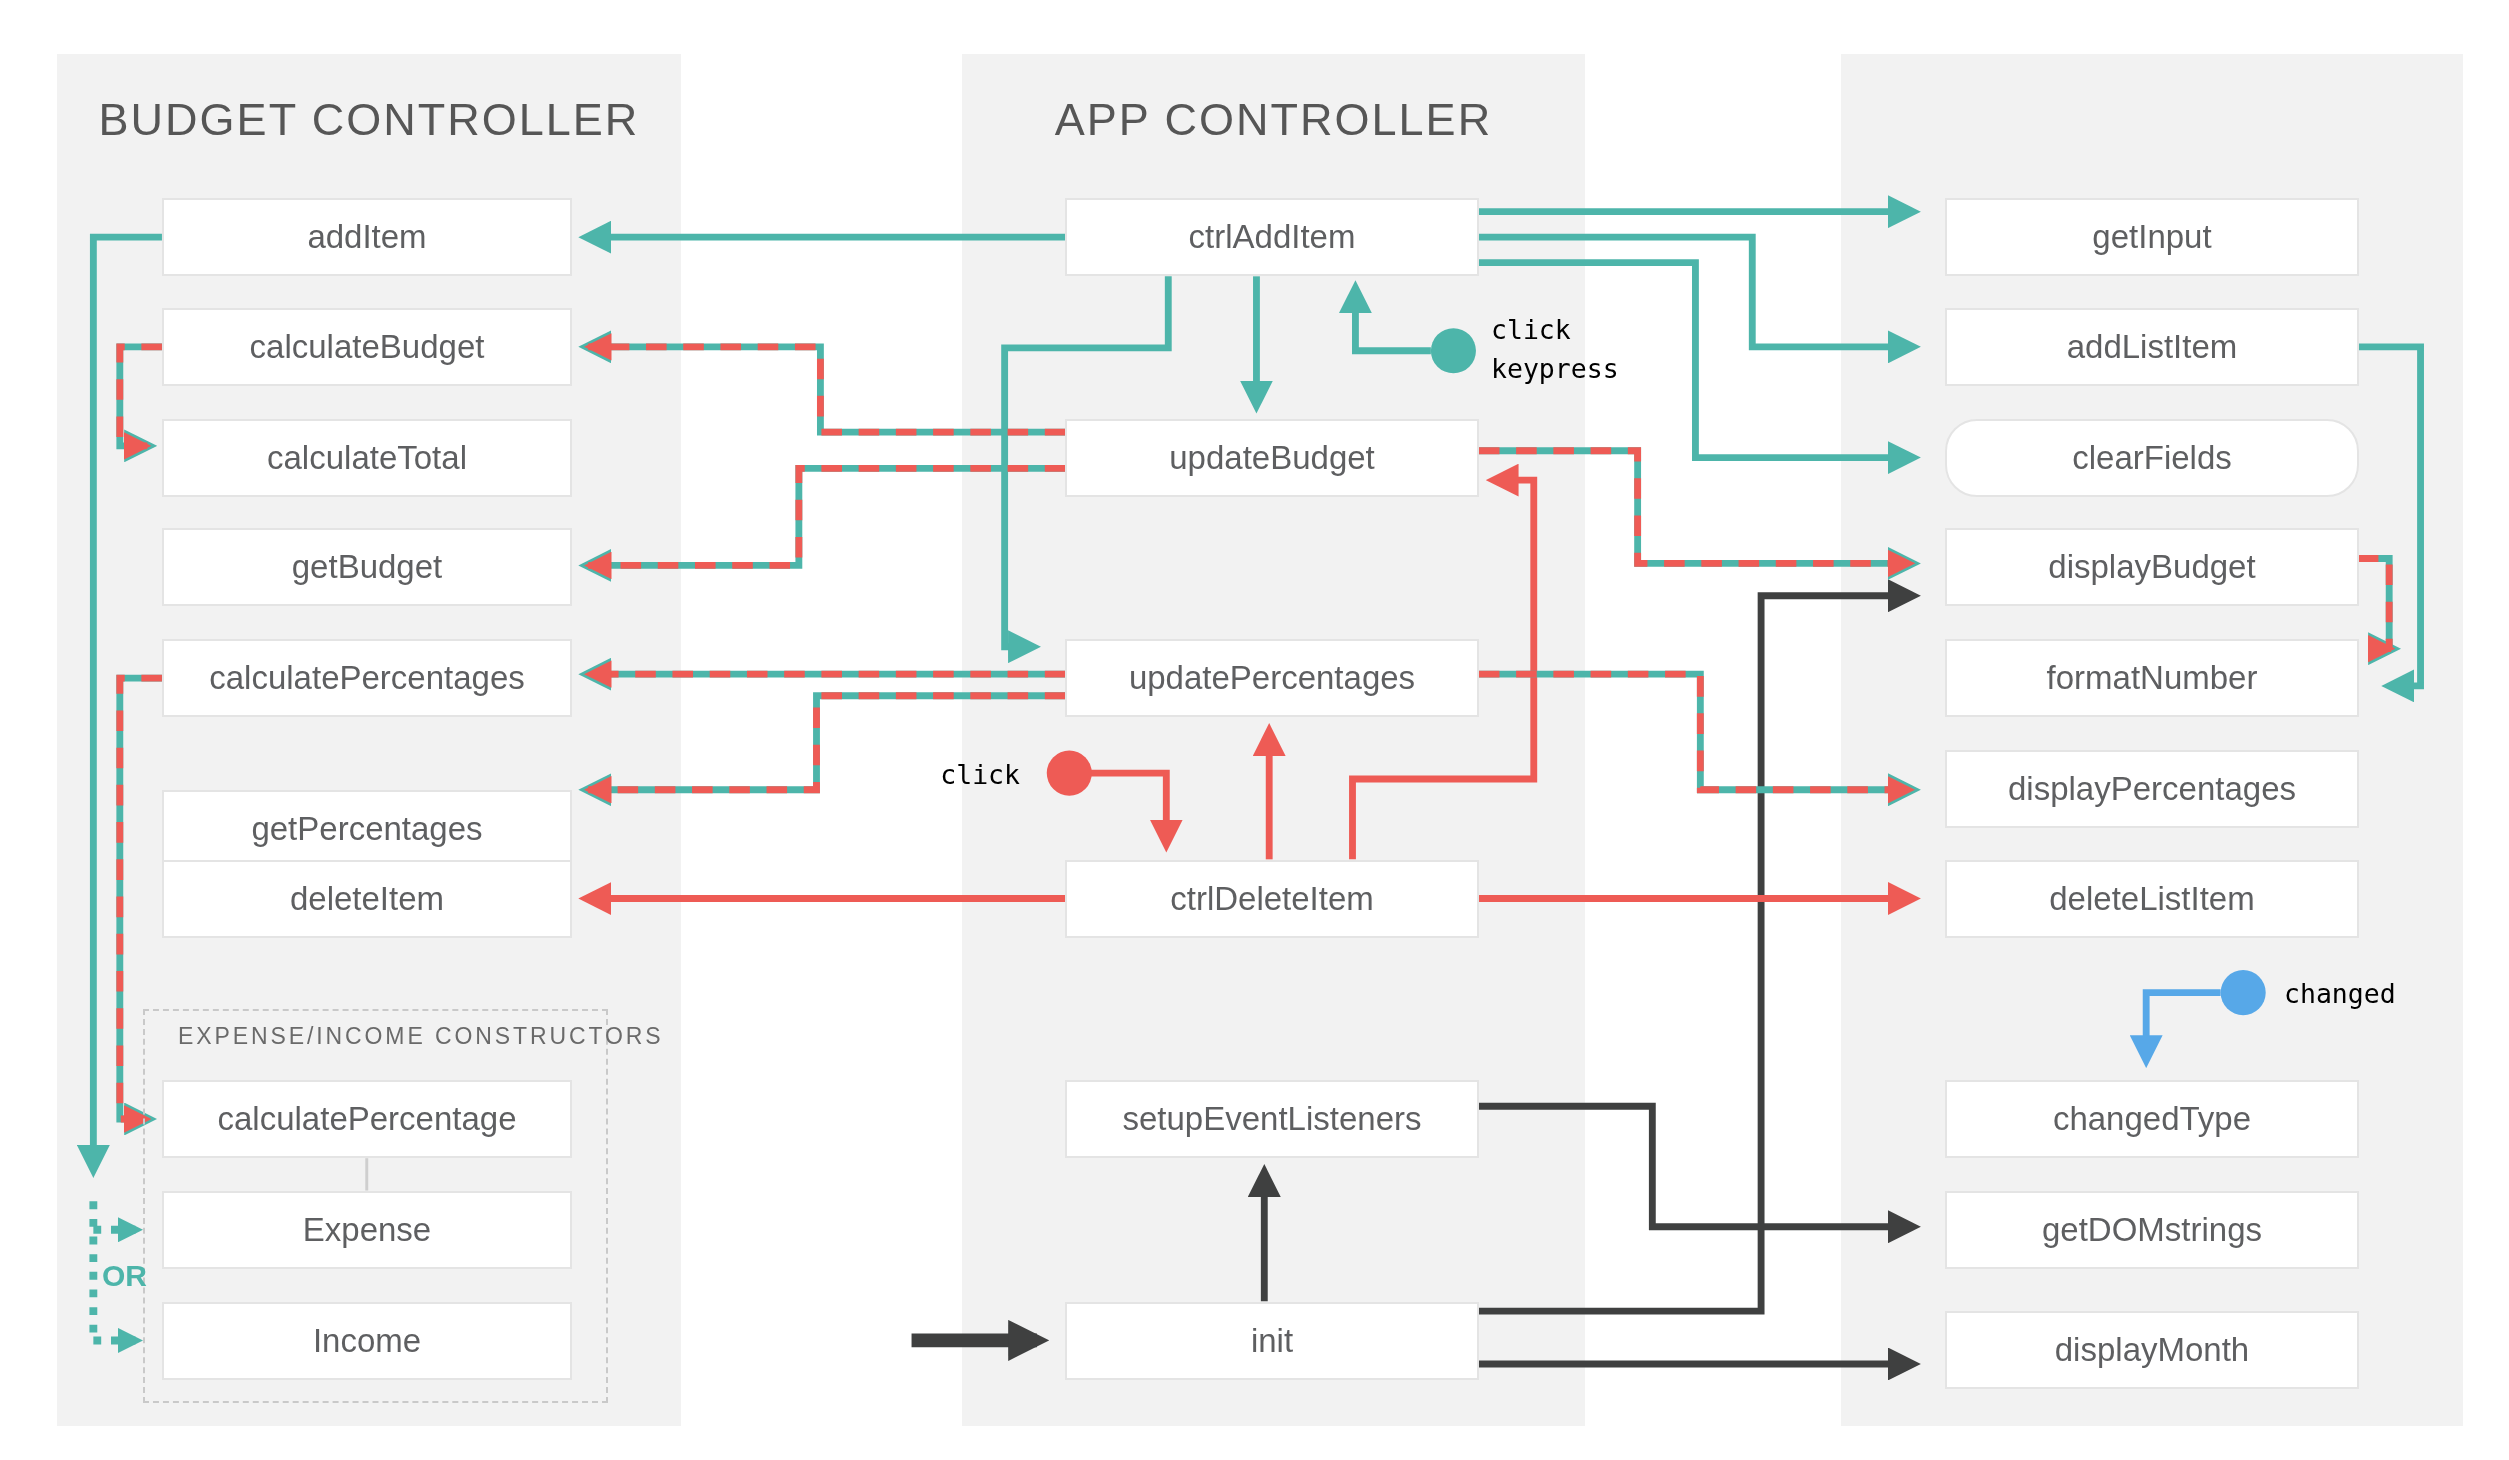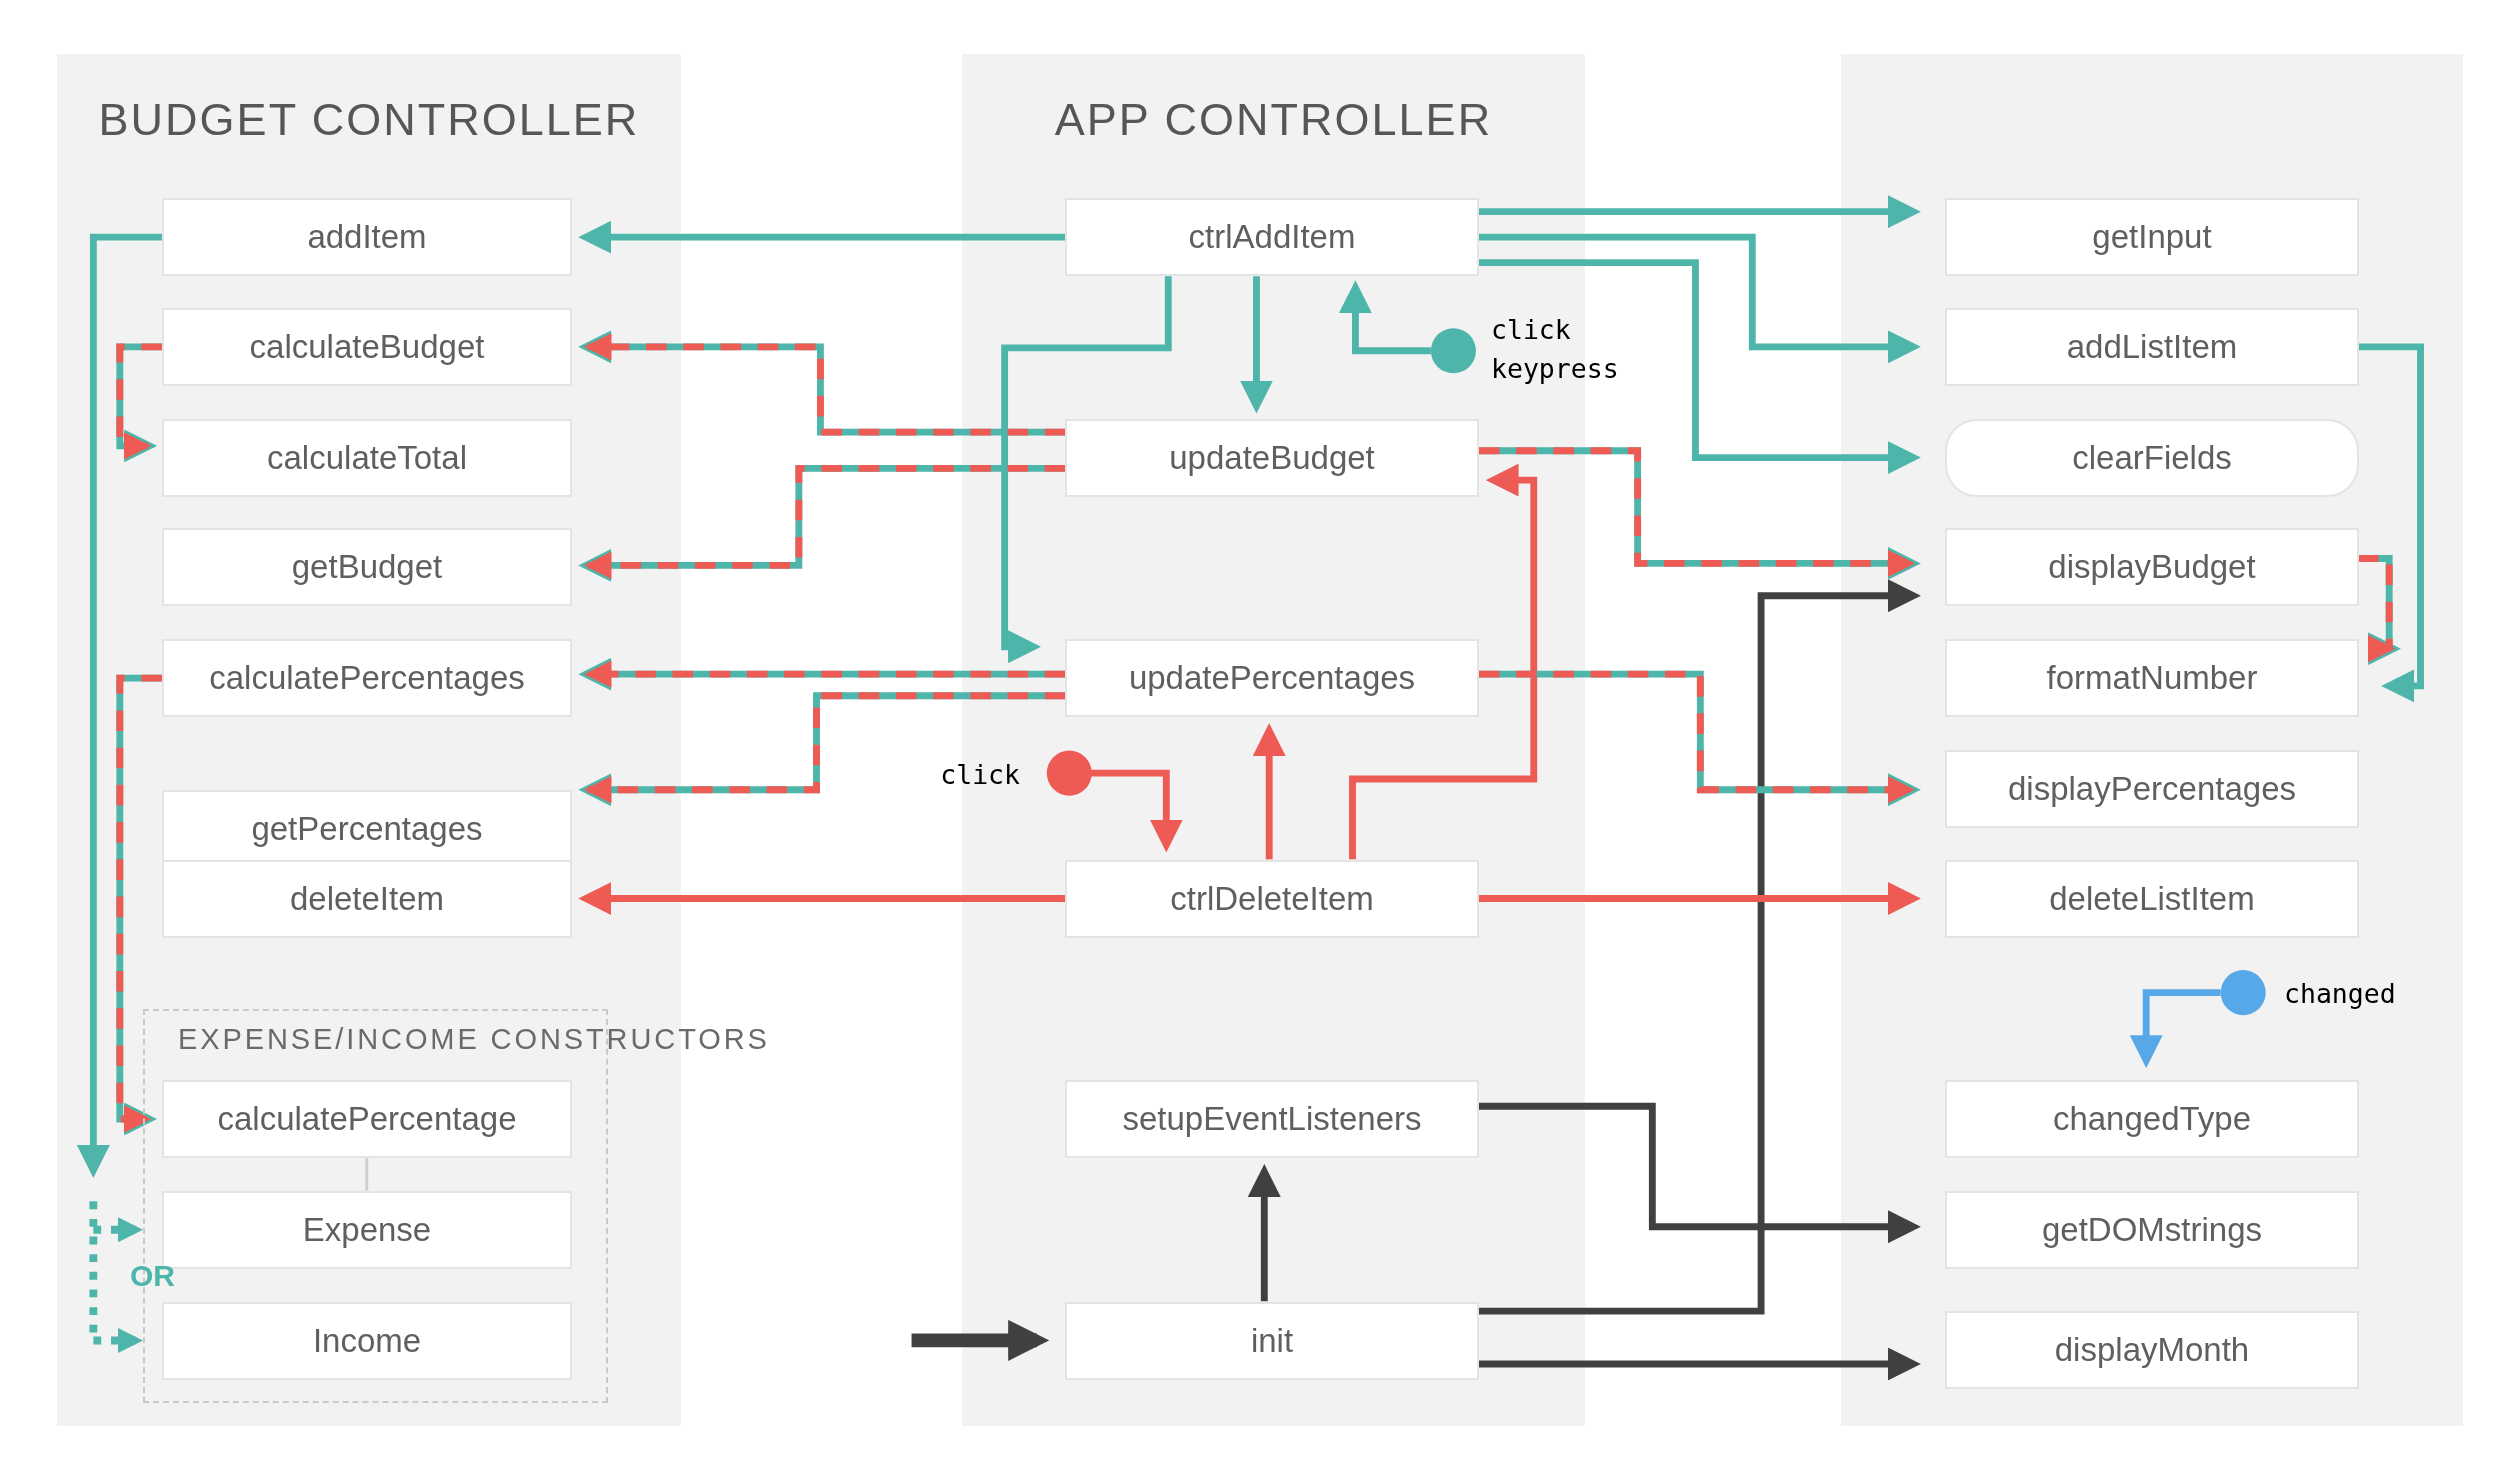--- a/index.html
+++ b/index.html
@@ -7,26 +7,26 @@
          font-family:"Liberation Sans",sans-serif;overflow:hidden;}
   .panel{position:absolute;top:54px;height:1372px;background:#f2f2f2;}
   .col-title{position:absolute;top:94px;font-size:45px;font-weight:400;letter-spacing:2px;
              color:#565656;text-align:center;z-index:3;}
   .wires{position:absolute;left:0;top:0;z-index:1;}
   .node{position:absolute;height:78px;background:#ffffff;border:2px solid #e4e4e4;
         box-sizing:border-box;display:flex;align-items:center;justify-content:center;
         font-size:33px;color:#5e5f61;z-index:2;white-space:nowrap;}
   .ctor{position:absolute;left:143px;top:1009px;width:465px;height:394px;
         border:2px dashed #c9c9c9;box-sizing:border-box;z-index:1;}
-  .ctor-label{position:absolute;left:178px;top:1023px;font-size:29px;letter-spacing:2.9px;
+  .ctor-label{position:absolute;left:178px;top:1023px;font-size:23px;letter-spacing:2.9px;
               color:#6a6a6a;z-index:3;}
   .mono{position:absolute;font-family:"DejaVu Sans Mono",monospace;font-size:26.5px;
         color:#000000;z-index:3;line-height:39px;}
   .or-label{position:absolute;left:102px;top:1259px;font-size:30px;font-weight:bold;
-            color:#4db5aa;z-index:3;margin-left:28px;}
+            color:#4db5aa;z-index:3;}
   
   .lt{stroke:#4db5aa;stroke-width:7;fill:none;}
   .lr{stroke:#ee5b55;stroke-width:7;fill:none;}
   .lk{stroke:#3f4040;stroke-width:7;fill:none;}
   .lkb{stroke:#3f4040;stroke-width:14;fill:none;}
   .lb{stroke:#57a8e8;stroke-width:7;fill:none;}
   .ldot{stroke:#4db5aa;stroke-width:8;stroke-dasharray:8 10;fill:none;}
   .ldash-base{stroke:#4db5aa;stroke-width:7;fill:none;}
   .ldash-red{stroke:#ee5b55;stroke-width:7;stroke-dasharray:21 17;fill:none;}
   .lgray{stroke:#cfcfcf;stroke-width:3;fill:none;}

